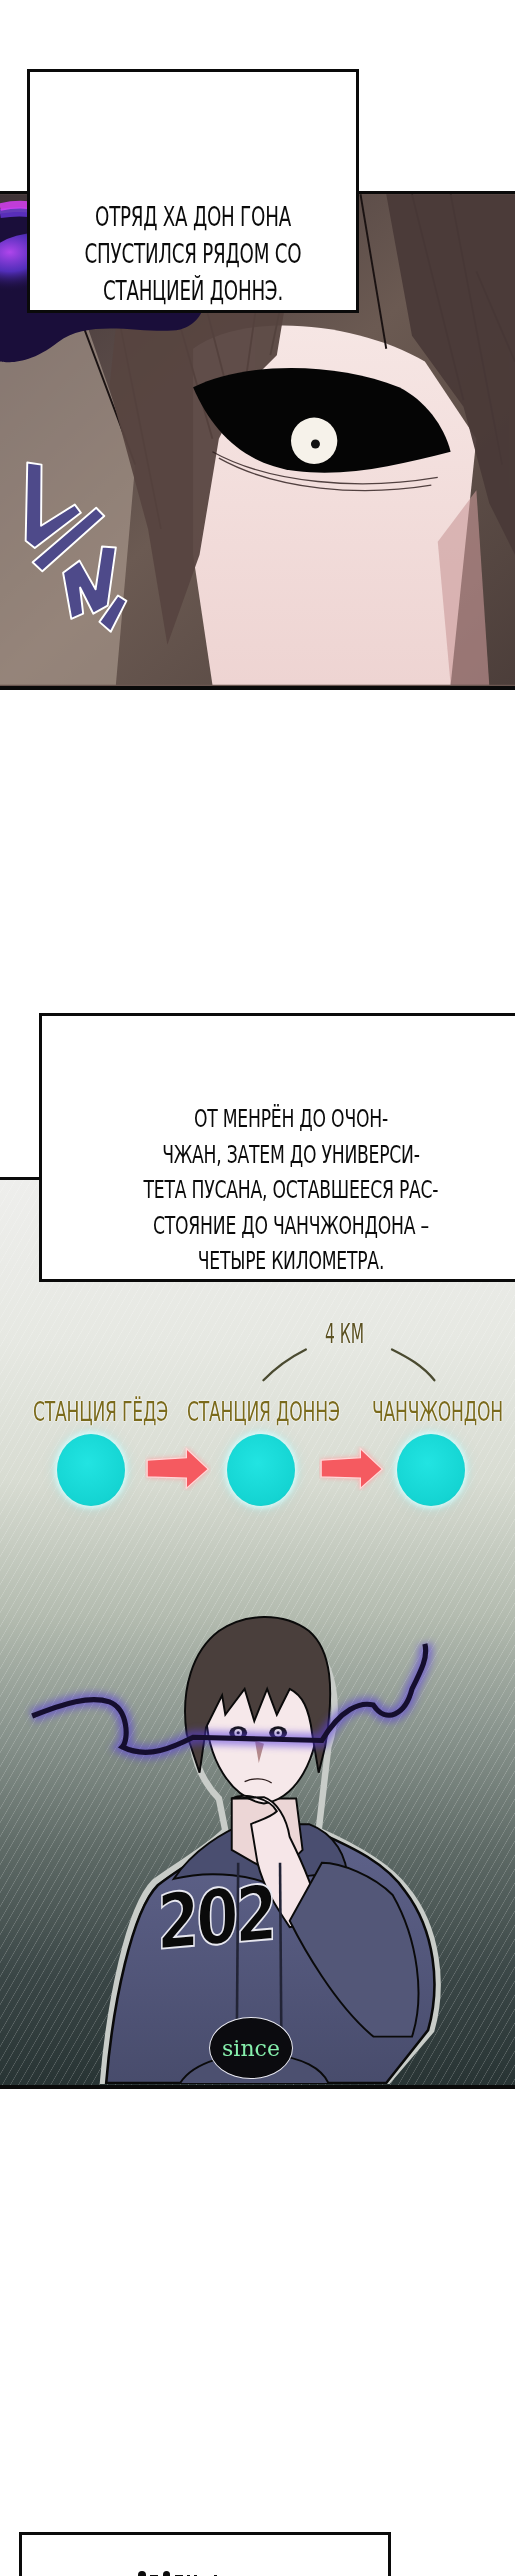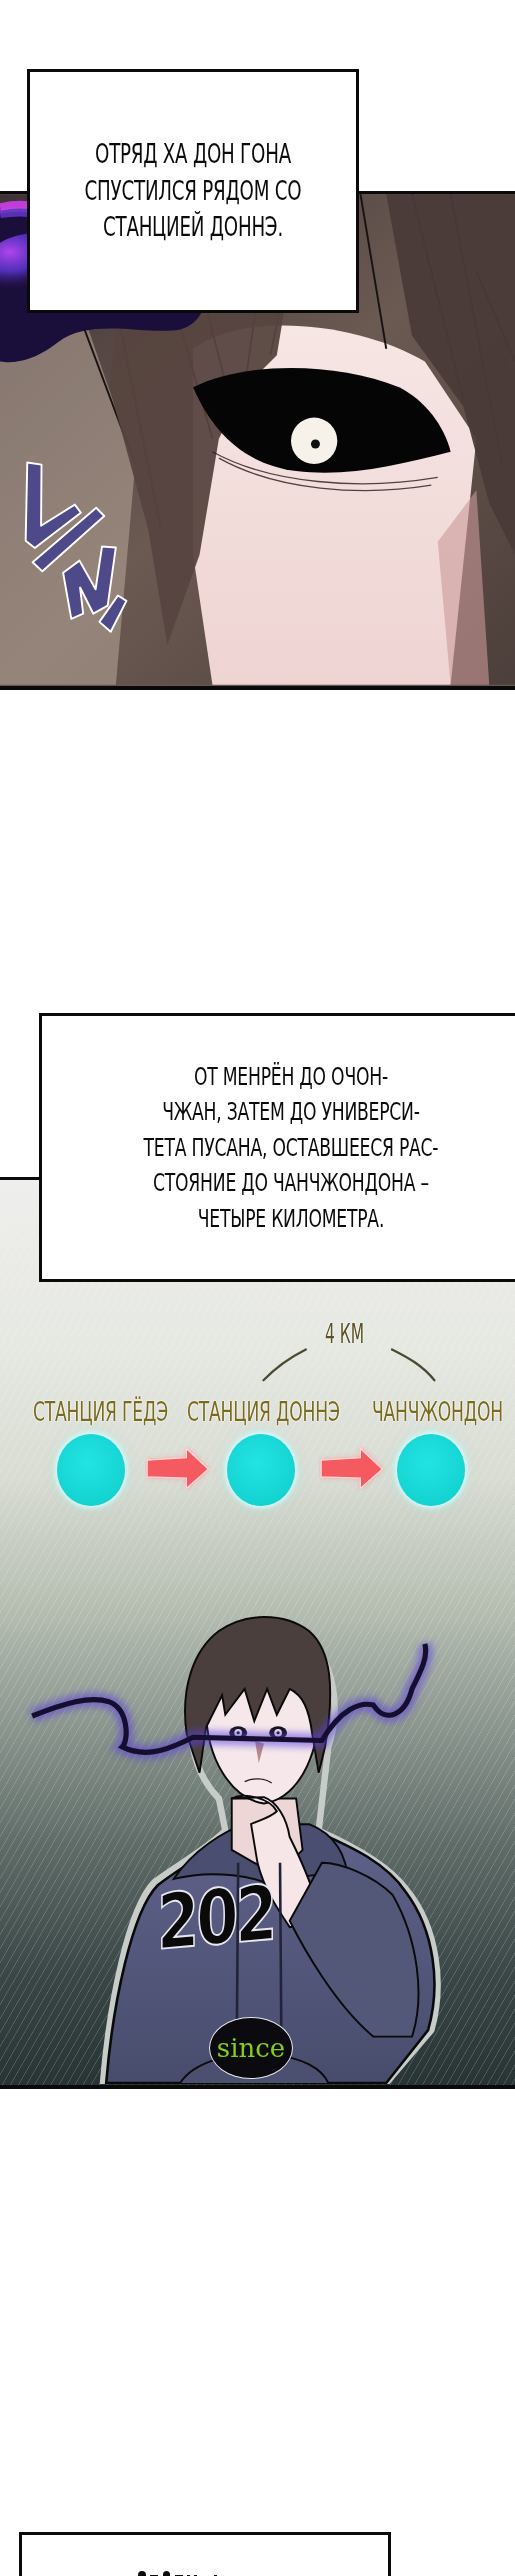--- a/index.html
+++ b/index.html
@@ -2,21 +2,21 @@
 <html style="font-size:10.3px"><head>
 <meta charset="utf-8">
 <style>
   html, body { margin: 0; padding: 0; background: #ffffff; }
   body { width: 515px; height: 2576px; position: relative; overflow: hidden; font-family: "DejaVu Sans Condensed", "DejaVu Sans", sans-serif; }
   .abs { position: absolute; }
 
   
   .caption {
     position: absolute; background: #ffffff; border: 3.2px solid #0a0a0a;
-    box-sizing: border-box; display: flex; align-items: center; justify-content: center;
+    box-sizing: border-box; display: flex; align-items: flex-end; justify-content: center;
     text-align: center; z-index: 5;
   }
   .caption-text {
     font-family: "DejaVu Sans", sans-serif; font-stretch: condensed;
     color: #0b0b0b; text-transform: uppercase; letter-spacing: -0.3px;
     transform: scaleX(0.78); transform-origin: center;
     line-height: 1.42; white-space: pre-line; font-size: 24px;
   }
 
   
@@ -59,21 +59,21 @@
   .hoodie-202 {
     position: absolute; font-family: "DejaVu Sans", sans-serif; font-weight: bold;
     font-size: 76px; color: #0a0a0a; letter-spacing: -3.9px;
     -webkit-text-stroke: 1.9px #e8e8f0; transform: scaleX(0.8) skewY(-4deg); transform-origin: left top;
     z-index: 4; line-height: 1;
   }
   .hoodie-since {
     position: absolute; width: 84px; height: 62px; border-radius: 50%;
     background: #0b0b0f; border: 1.9px solid #e8e8f0; box-sizing: border-box;
     display: flex; align-items: center; justify-content: center;
-    font-family: "DejaVu Serif", serif; font-size: 26px; color: #84cc16; z-index: 4;
+    font-family: "DejaVu Serif", serif; font-size: 22px; color: #86efac; z-index: 4;
   }
 </style>
 </head>
 <body>
 
 <div class="caption" style="left:27px; top:69px; width:332px; height:244px;">
   <div class="caption-text" style="font-size:26px;">ОТРЯД ХА ДОН ГОНА
 СПУСТИЛСЯ РЯДОМ СО
 СТАНЦИЕЙ ДОННЭ.</div>
 </div>

